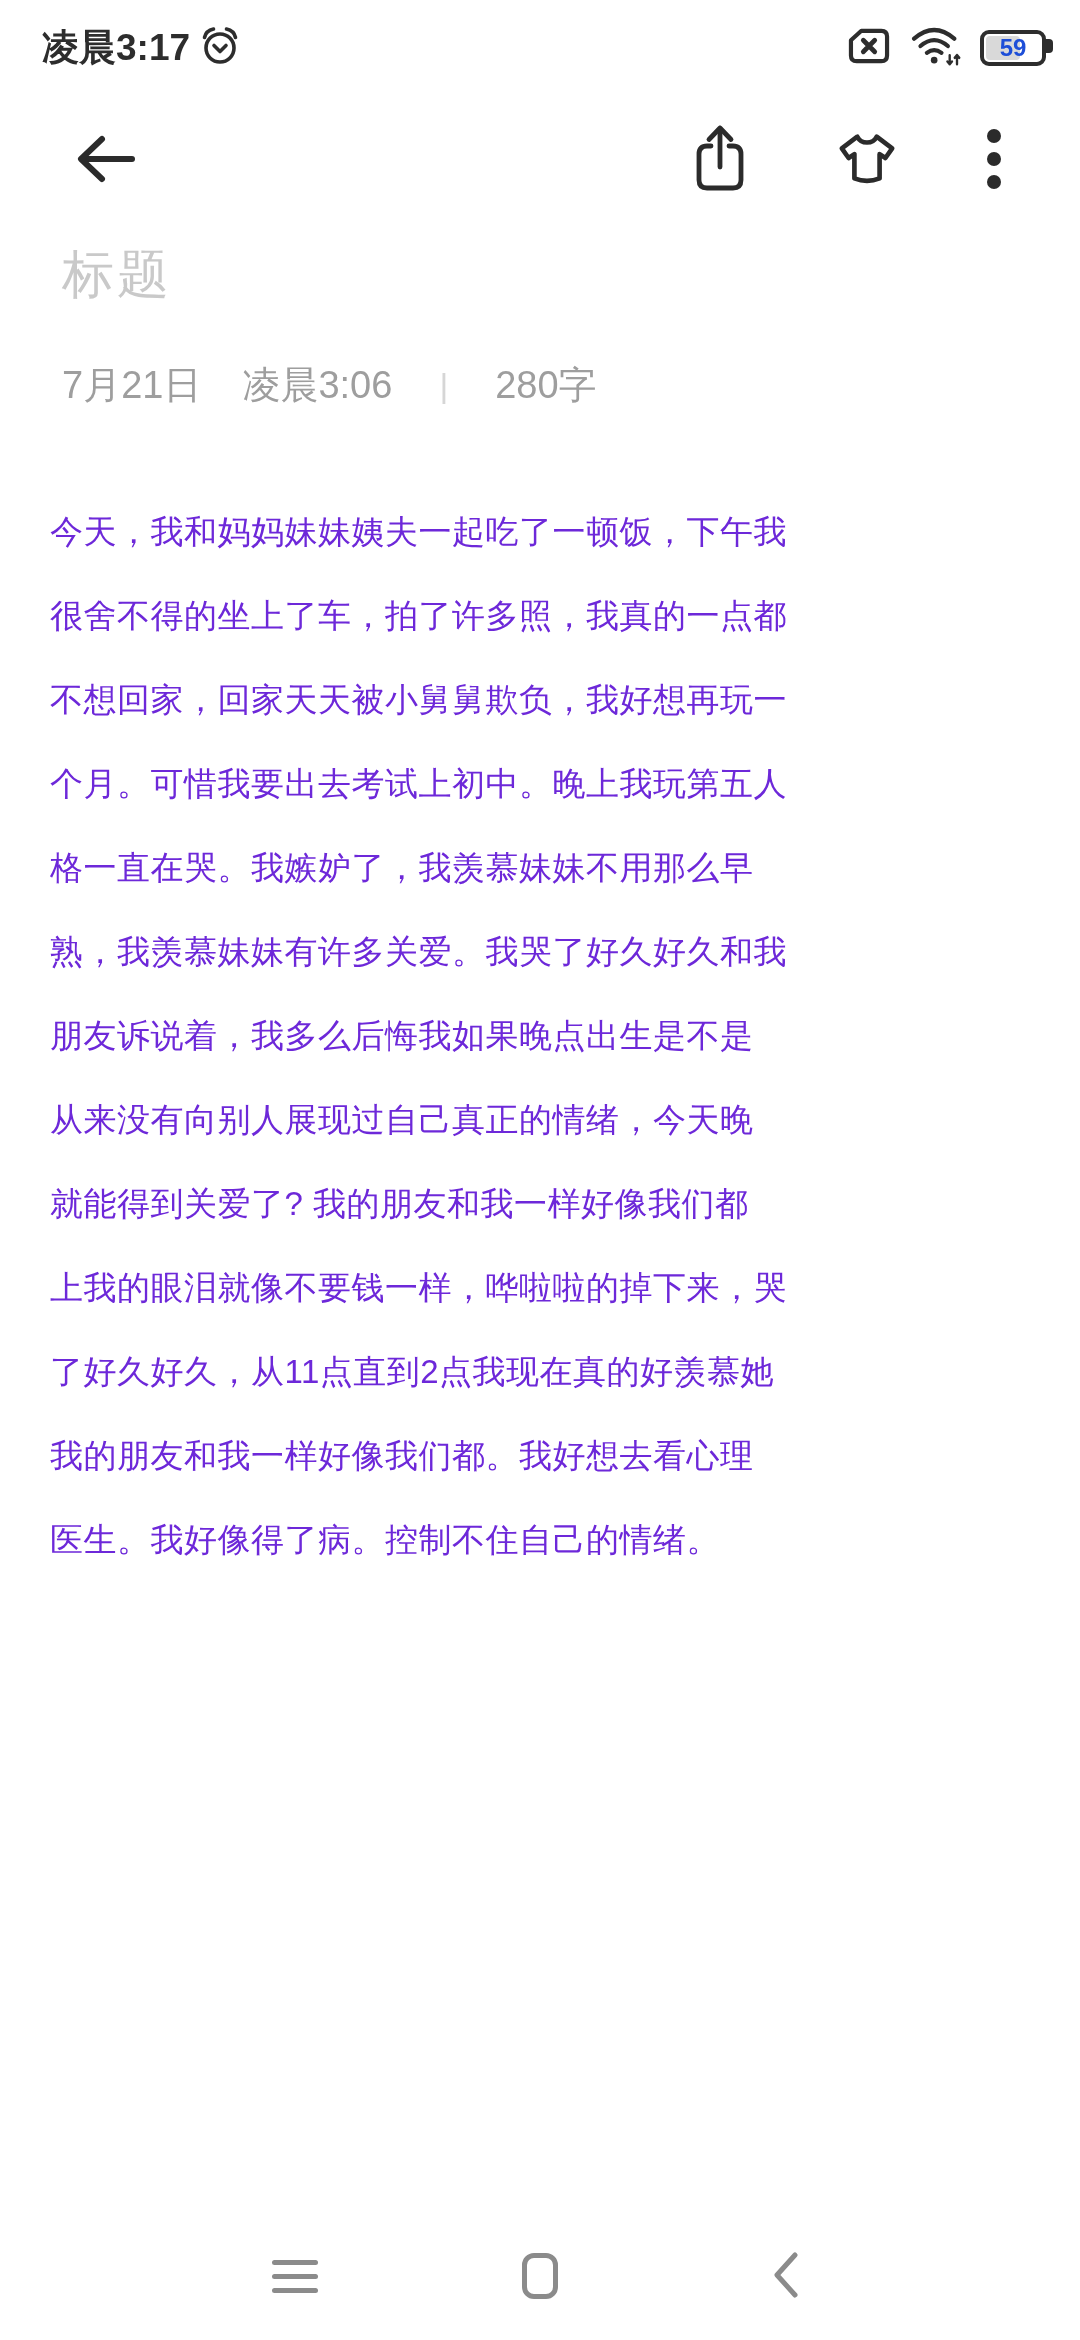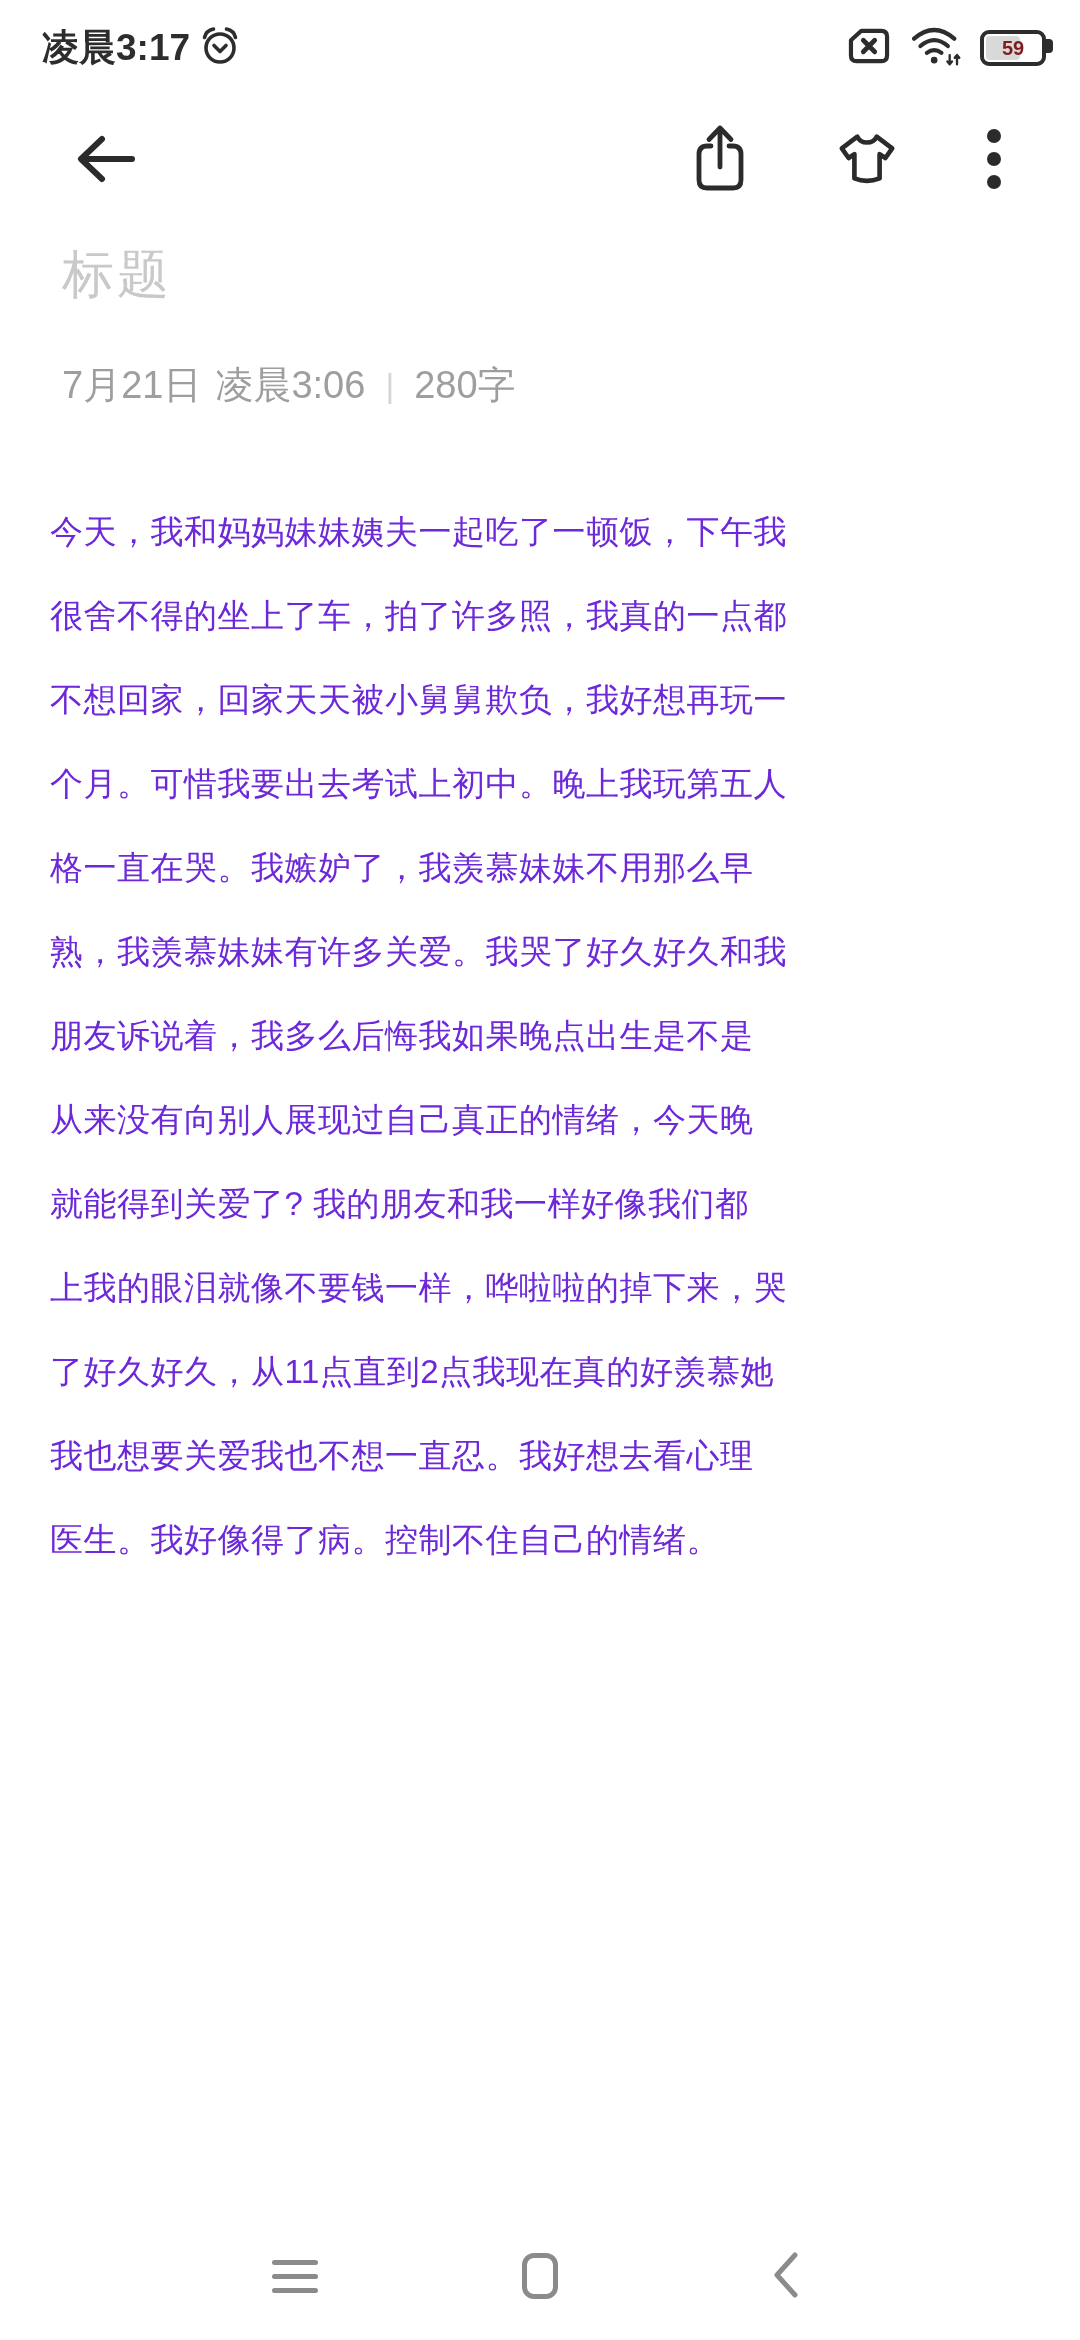--- a/index.html
+++ b/index.html
@@ -14,35 +14,35 @@
     display:flex;align-items:center;box-sizing:border-box;
     padding:6px 34px 0 42px;color:#2d2d2d;
   }
   .sb-left{display:flex;align-items:center;gap:10px;}
   .sb-time{font-size:37px;font-weight:700;letter-spacing:0px;}
   .sb-right{margin-left:auto;display:flex;align-items:center;gap:18px;}
   .battery{position:relative;width:58px;height:28px;border:4px solid #2d2d2d;border-radius:9px;
     display:flex;align-items:center;justify-content:center;}
   .battery .fill{position:absolute;left:2px;top:2px;bottom:2px;width:59%;background:#d9d9d9;border-radius:4px;}
   .battery .nub{position:absolute;right:-11px;top:5px;width:7px;height:14px;background:#2d2d2d;border-radius:0 4px 4px 0;}
-  .battery .pct{position:relative;font-size:20px;font-weight:700;color:#7f1d1d;line-height:1;}
+  .battery .pct{position:relative;font-size:24px;font-weight:700;color:#1d4ed8;line-height:1;}
   
   .toolbar{
     position:absolute;top:100px;left:0;right:0;height:120px;
     display:flex;align-items:center;box-sizing:border-box;padding:0 78px 0 72px;
   }
   .tb-right{margin-left:auto;display:flex;align-items:center;gap:88px;}
   .icon-btn{display:flex;align-items:center;justify-content:center;background:none;border:none;padding:0;cursor:pointer;}
   
   .note-title{
     position:absolute;left:62px;top:240px;font-size:52px;font-weight:500;
     color:#c9c9c9;letter-spacing:3px;
   }
   .note-meta{
-    position:absolute;left:62px;top:360px;display:flex;align-items:center;gap:14px;
+    position:absolute;left:62px;top:360px;display:flex;align-items:center;gap:41px;
     font-size:38px;color:#9e9e9e;
   }
   .meta-sep{color:#d6d6d6;font-size:34px;padding:0 6px;}
   .note-body{
     position:absolute;left:50px;top:490px;width:984px;
     font-size:33px;line-height:84px;color:#6d28d9;letter-spacing:0.5px;
   }
   .body-line{height:84px;white-space:nowrap;}
   
   .nav-bar{
@@ -147,21 +147,21 @@
   <div class="body-line">很舍不得的坐上了车，拍了许多照，我真的一点都</div>
   <div class="body-line">不想回家，回家天天被小舅舅欺负，我好想再玩一</div>
   <div class="body-line">个月。可惜我要出去考试上初中。晚上我玩第五人</div>
   <div class="body-line">格一直在哭。我嫉妒了，我羡慕妹妹不用那么早</div>
   <div class="body-line">熟，我羡慕妹妹有许多关爱。我哭了好久好久和我</div>
   <div class="body-line">朋友诉说着，我多么后悔我如果晚点出生是不是</div>
   <div class="body-line">从来没有向别人展现过自己真正的情绪，今天晚</div>
   <div class="body-line">就能得到关爱了? 我的朋友和我一样好像我们都</div>
   <div class="body-line">上我的眼泪就像不要钱一样，哗啦啦的掉下来，哭</div>
   <div class="body-line">了好久好久，从11点直到2点我现在真的好羡慕她</div>
-  <div class="body-line">我也想要关爱我也不想一直忍。我好想去看心理</div>
+  <div class="body-line">我的朋友和我一样好像我们都。我好想去看心理</div>
   <div class="body-line">医生。我好像得了病。控制不住自己的情绪。</div>
 </div>
 
 <div class="nav-bar">
   <button class="nav-btn">
     <span class="recents-icon">
       <span></span>
         <span></span>
         <span></span>
     </span>

